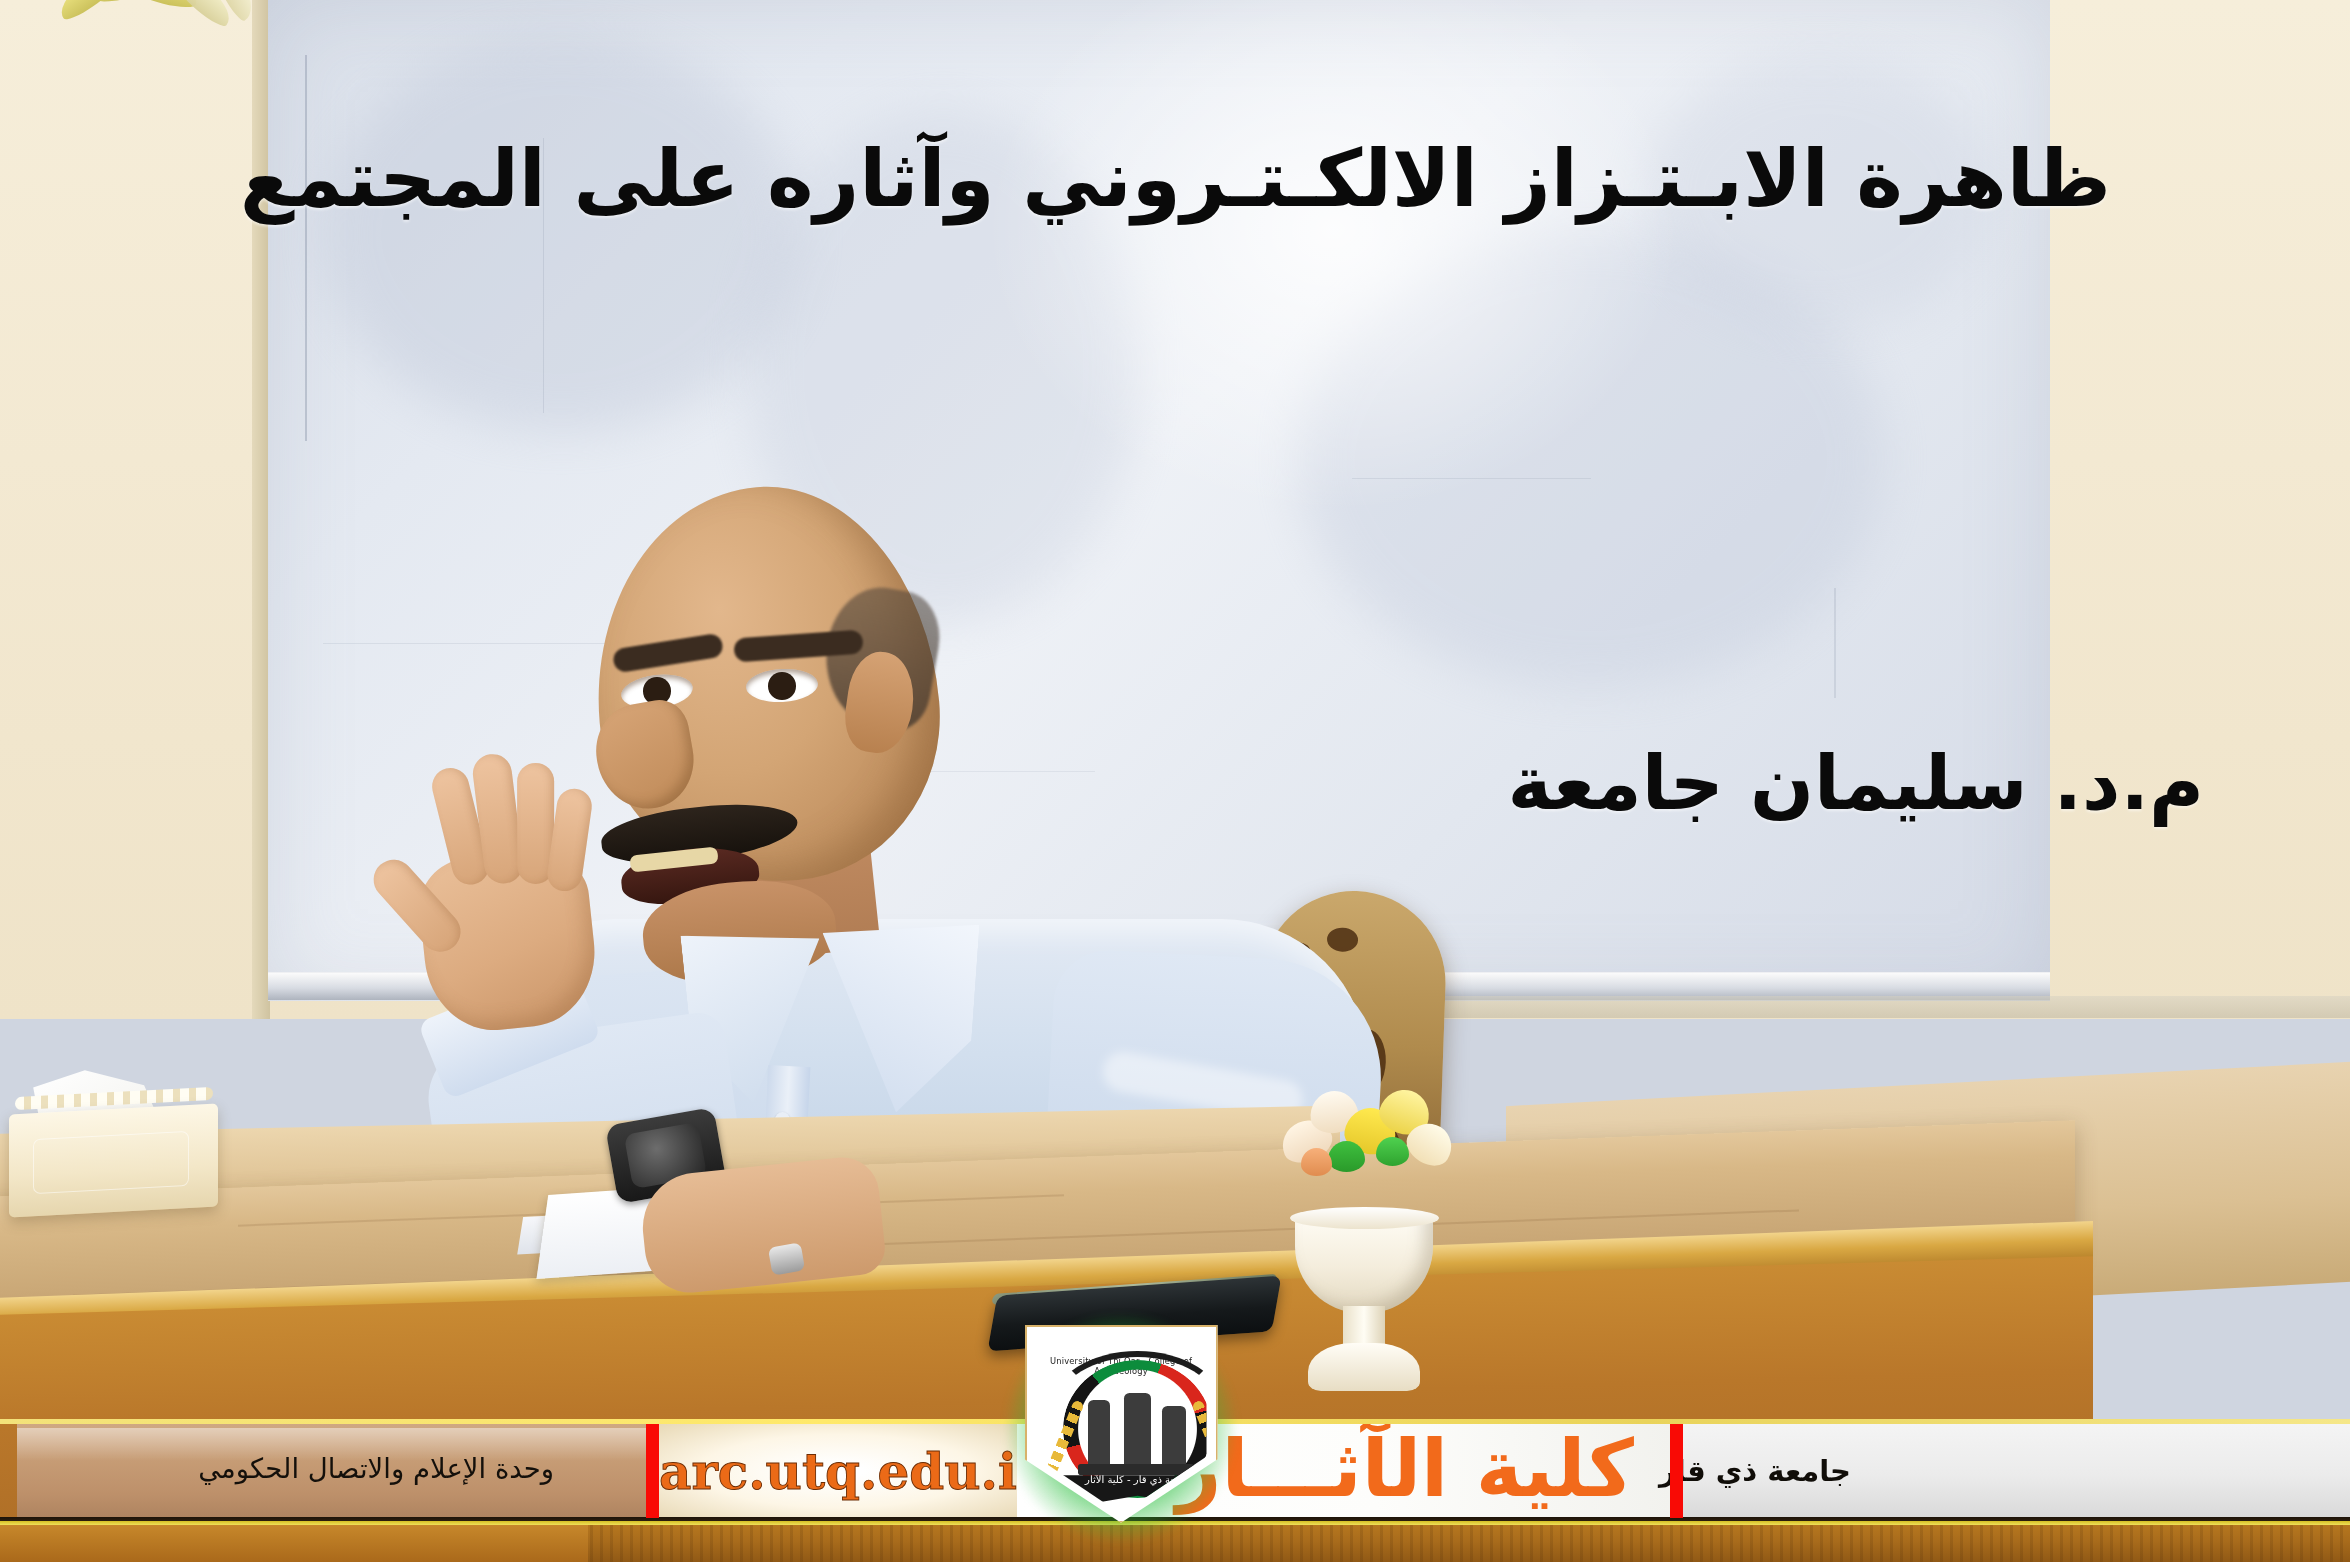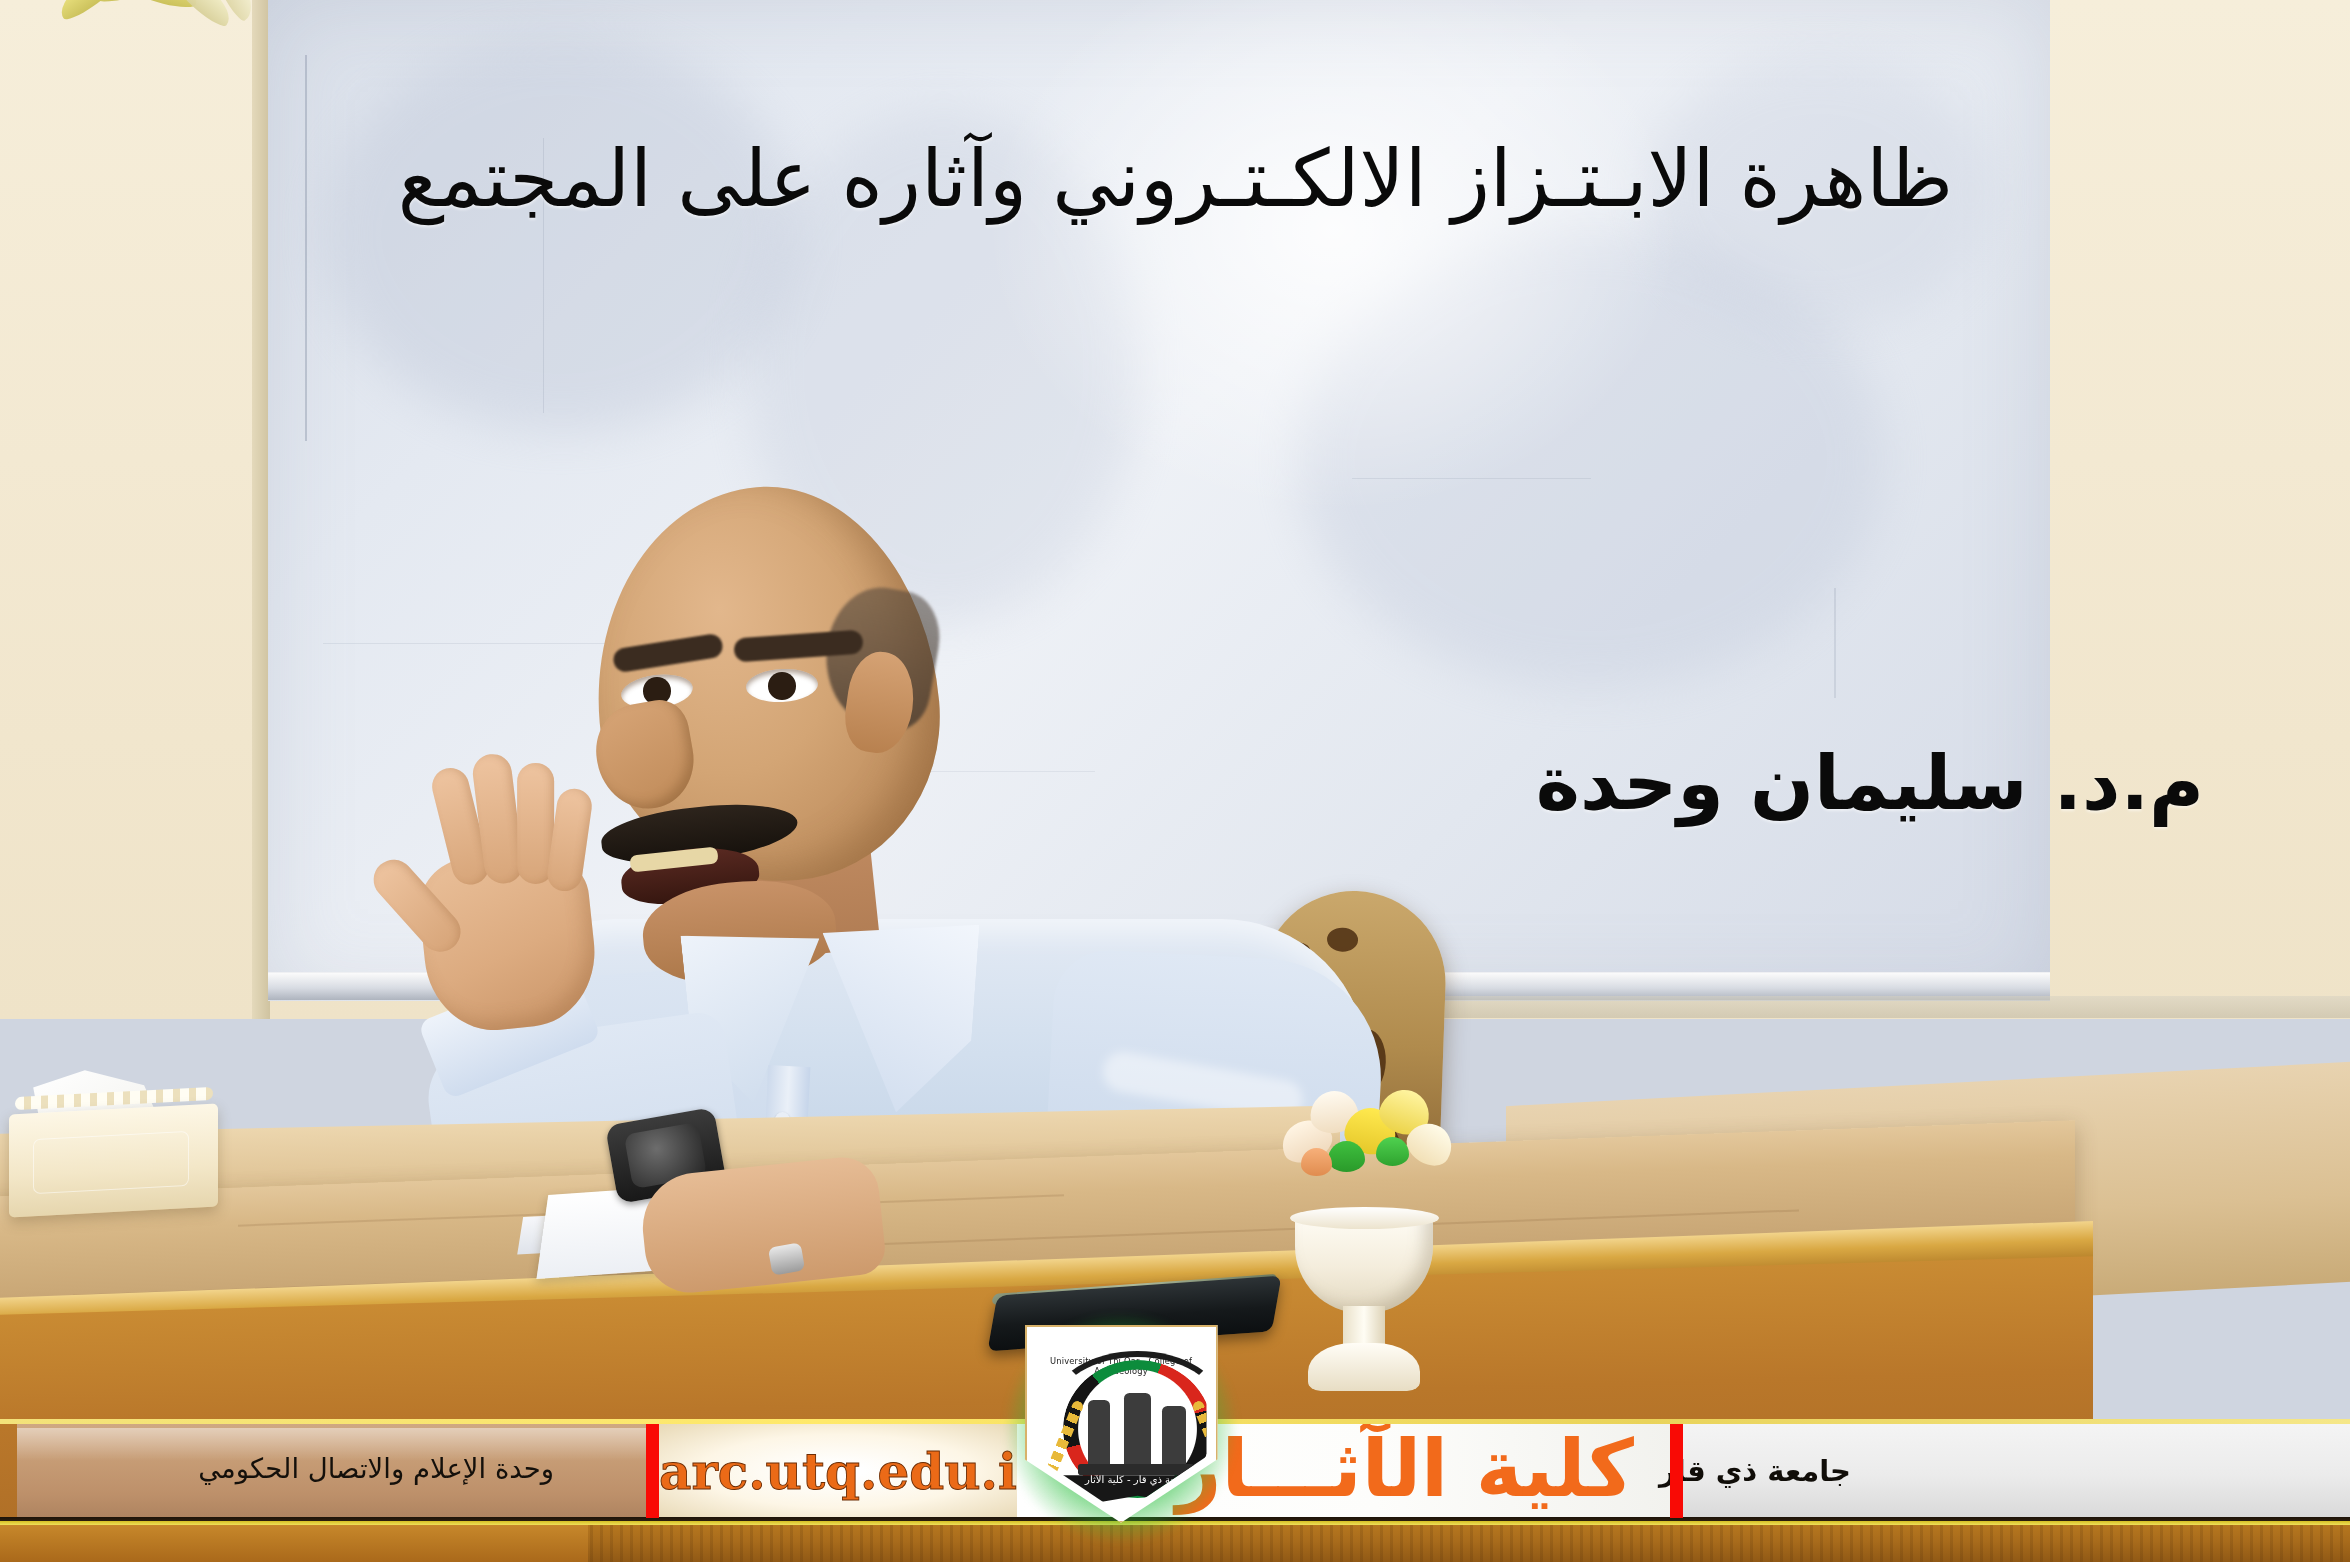--- a/index.html
+++ b/index.html
@@ -208,21 +208,21 @@
   .watch-face { position:absolute; left:628px; top:1128px; width:75px; height:55px;
     background:radial-gradient(circle at 40% 35%,#6d6d6d,#232323); border-radius:11px; transform:rotate(-10deg); }
   .hand2 { position:absolute; left:643px; top:1166px; width:239px; height:119px;
     background:linear-gradient(180deg,#e6bc95,#cd9a6c); border-radius:55px 37px 27.5px 46px;
     transform:rotate(-6deg); }
   .ring { position:absolute; left:770px; top:1245px; width:33px; height:27.5px;
     background:linear-gradient(180deg,#e8e8e8,#9c9c9c); border-radius:7.3px; transform:rotate(-10deg); }
 
   
   .headline { position:absolute; left:0; right:0; top:138px; text-align:center;
-    direction:rtl; font-family:"DejaVu Sans", sans-serif; font-weight:normal;
+    direction:rtl; font-family:"DejaVu Sans", sans-serif; font-weight:bold;
     font-size:79px; line-height:1.05; color:#0a0a0a; letter-spacing:-0.9px;
     text-shadow:0 1.8px 2.8px rgba(255,255,255,.55); padding:0 129px; }
   .speaker { position:absolute; right:147px; top:739px; direction:rtl;
     font-family:"DejaVu Sans", sans-serif; font-weight:bold;
     font-size:75px; color:#0a0a0a; text-shadow:0 1.8px 2.8px rgba(255,255,255,.5); }
 
   
   .banner { position:absolute; left:0; top:1419px; width:2351px; height:103px; overflow:visible; }
   .banner-topline { position:absolute; left:0; top:0; width:2351px; height:4.6px;
     background:linear-gradient(90deg,#f3e27a 0%,#ffe96a 35%,#e9d35a 70%,#f5e789 100%); z-index:5; }
@@ -434,21 +434,21 @@
       <div class="vase-cup"></div>
       <div class="vase-rim"></div>
       <div class="vase-stem"></div>
       <div class="vase-foot"></div>
     </div>
 
   </div>
 
   <div class="headline">ظاهرة الابـتـزاز الالكـتـروني وآثاره على المجتمع</div>
 
-  <div class="speaker">م.د. سليمان وحدة</div>
+  <div class="speaker">م.د. سليمان جامعة</div>
 
   <div class="banner">
     <div class="banner-topline"></div>
 
     <div class="seg-left">
       <div class="seg-left-sheen"></div>
       <div class="txt-unit">وحدة الإعلام والاتصال الحكومي</div>
     </div>
 
     <div class="divider-red div1"></div>

